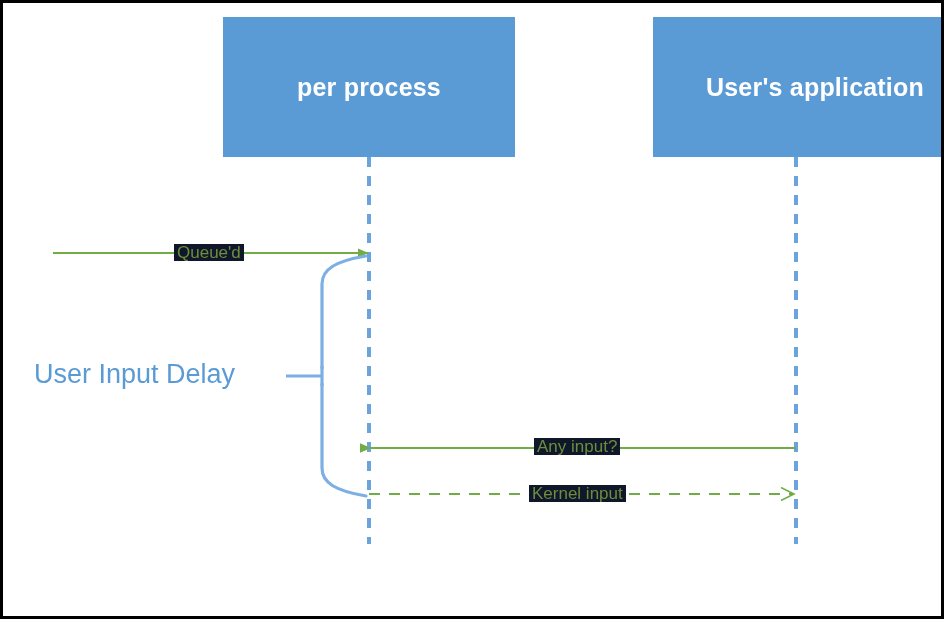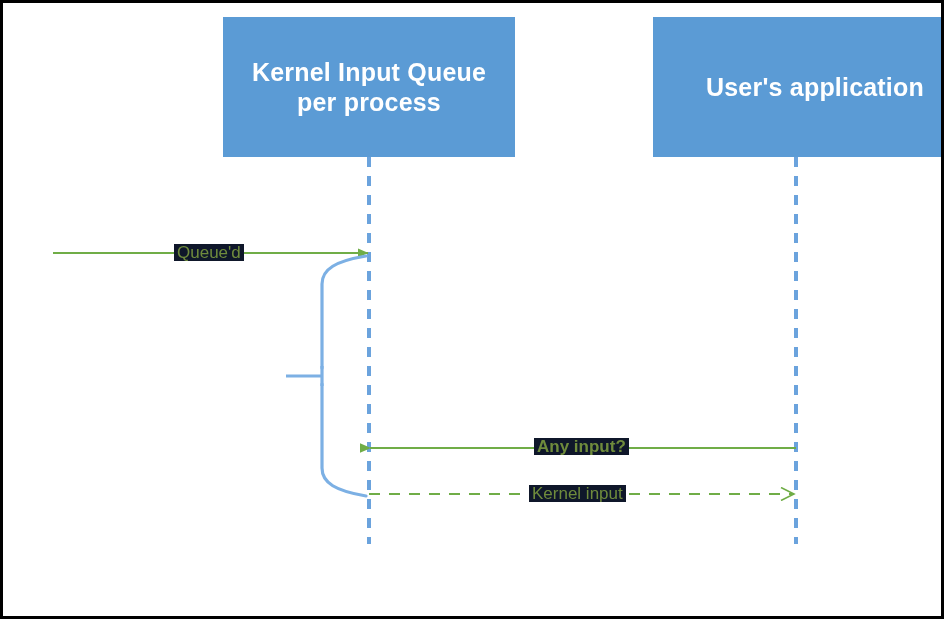--- a/index.html
+++ b/index.html
@@ -62,21 +62,20 @@
     white-space: nowrap;
     line-height: 1;
   }
   #label-queued {
     left: 171px;
     top: 241px;
   }
   #label-any-input {
     left: 531px;
     top: 435px;
-    font-weight: bold;
   }
   #label-return-input {
     left: 526px;
     top: 482px;
   }
   #label-user-input-delay {
     position: absolute;
     left: 31px;
     top: 358px;
     color: #5b9bd5;
@@ -113,29 +112,29 @@
     <line x1="366" y1="491" x2="791" y2="491" stroke="#70ad47" stroke-width="2" stroke-dasharray="11 9" marker-end="url(#arrow-right-open)"></line>
 
     <path d="M363,253 C333,258 319,266 319,281 L319,365
              M319,381 L319,465 C319,480 333,488 363,493" fill="none" stroke="#7cb0e4" stroke-width="3.2" stroke-linecap="round"></path>
     <line x1="283" y1="373" x2="318" y2="373" stroke="#7cb0e4" stroke-width="3.2"></line>
     <line x1="319" y1="363" x2="319" y2="383" stroke="#7cb0e4" stroke-width="3.2"></line>
   </svg>
 
   <div class="lane-box" id="lane-box-kernel">
     <div>
-      <div>Kernel Input Queue</div>
       <div>per process</div>
     </div>
   </div>
 
   <div class="lane-box" id="lane-box-app">
     <div>User's application</div>
   </div>
 
   <div class="msg-label" id="label-queued">Queue'd</div>
 
   <div class="msg-label" id="label-any-input">Any input?</div>
 
   <div class="msg-label" id="label-return-input">Kernel input</div>
 
+  <div id="label-user-input-delay">User Input Delay</div>
 
 </div>
 
 </body></html>

